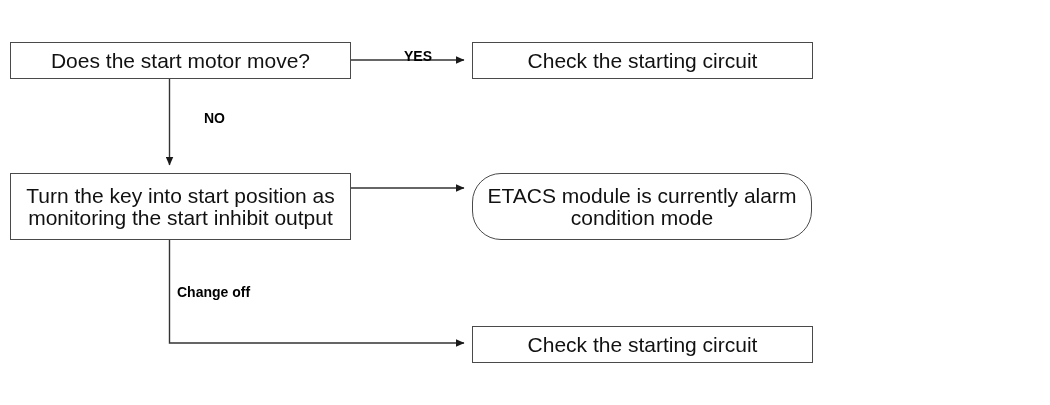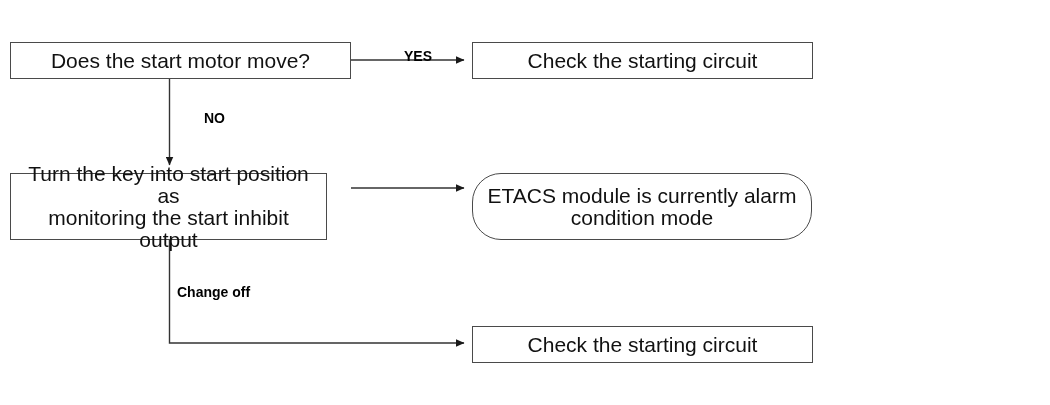--- a/index.html
+++ b/index.html
@@ -55,21 +55,21 @@
     font-weight: bold;
     color: #000000;
     white-space: pre-line;
   }
   .edge-label.center { text-align: center; }
   .edge-label.left   { text-align: left; }
 
   
   #node-question      { left: 10px;  top: 42px;  width: 341px; height: 37px; }
   #node-check-start-1 { left: 472px; top: 42px;  width: 341px; height: 37px; }
-  #node-turn-key      { left: 10px;  top: 173px; width: 317px; height: 67px; }
+  #node-turn-key      { left: 10px;  top: 173px; width: 341px; height: 67px; }
   #node-etacs         { left: 472px; top: 173px; width: 340px; height: 67px; border-radius: 29px; }
   #node-check-start-2 { left: 472px; top: 326px; width: 341px; height: 37px; }
 
   #label-yes        { left: 388px; top: 32px;  width: 60px; margin-top: 15px; }
   #label-no         { left: 176px; top: 109px; width: 60px; padding-left: 28px; }
   #label-change     { left: 364px; top: 147px; width: 96px; }
   #label-remain-off { left: 177px; top: 283px; width: 120px; }
 </style>
 </head>
 <body>

